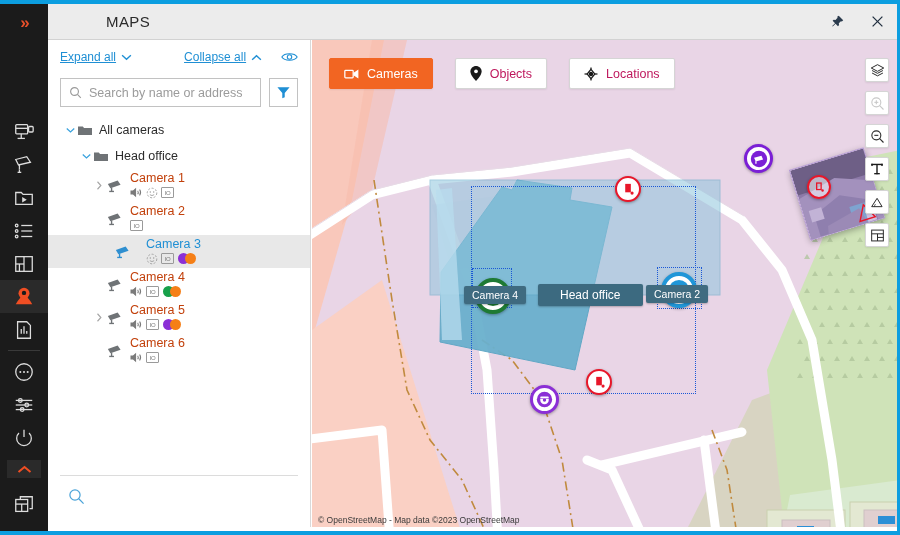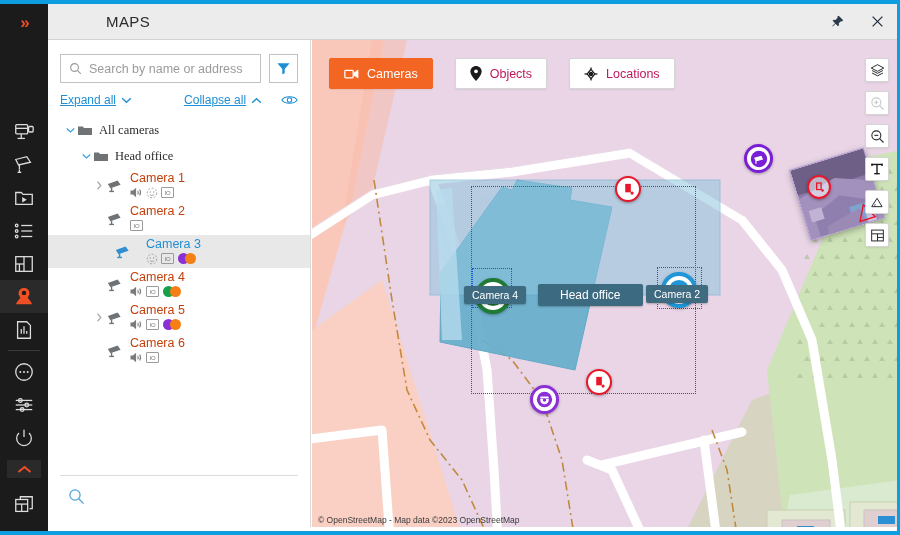--- a/index.html
+++ b/index.html
@@ -88,21 +88,21 @@
   .tlink span.lbl { text-decoration: underline; }
   #collapse-link { margin-left: 52px; }
   #eye-btn { margin-left: auto; cursor: pointer; display:flex; }
 
   
   #tree { margin-top: 10px; flex: 1; overflow: hidden; }
   .tree-row {
     display: flex; align-items: flex-start; height: 26px; cursor: pointer;
     position: relative;
   }
-  .tree-row.folder { align-items: center; font-family: Liberation Serif, serif; }
+  .tree-row.folder { align-items: center; }
   .cam-row { height: 33px; align-items: center; }
   .cam-row.selected { background: #e8e8e8; }
   .twisty {
     width: 16px; display: flex; align-items: center; justify-content: center;
     color: #3ba3de; flex: 0 0 16px;
   }
   .twisty.grey { color: #9a9a9a; }
   .twisty.empty { visibility: hidden; }
   .folder-ico { display:flex; align-items:center; margin-right: 7px; }
   .folder-label { font-size: 12.5px; color: #2b2b2b; }
@@ -297,54 +297,54 @@
         <svg width="13" height="13" viewBox="0 0 16 16" fill="none" stroke="#1f2d3d" stroke-width="1.5">
           <line x1="2" y1="2" x2="14" y2="14"></line>
             <line x1="14" y1="2" x2="2" y2="14"></line>
         </svg>
       </div>
     </div>
   </div>
 
   <div id="sidebar">
 
+    <div id="links-row">
+      <div class="tlink">
+        <span class="lbl">Expand all</span>
+        <svg width="11" height="7" viewBox="0 0 12 8" fill="none" stroke="#1f8fd4" stroke-width="1.6">
+            <path d="M1 1.5 L6 6 L11 1.5"></path>
+          </svg>
+      </div>
+      <div class="tlink" id="collapse-link">
+        <span class="lbl">Collapse all</span>
+        <svg width="11" height="7" viewBox="0 0 12 8" fill="none" stroke="#1f8fd4" stroke-width="1.6">
+            <path d="M1 6.5 L6 2 L11 6.5"></path>
+          </svg>
+      </div>
+      <div id="eye-btn">
+        <svg width="17" height="12" viewBox="0 0 20 13" fill="none" stroke="#1f8fd4" stroke-width="1.3">
+          <path d="M1 6.5 C4 1.5 16 1.5 19 6.5 C16 11.5 4 11.5 1 6.5 Z"></path>
+          <circle cx="10" cy="6.5" r="2.6"></circle>
+        </svg>
+      </div>
+    </div>
+
     <div id="search-row">
       <div id="search-box">
         <span class="sicon">
           <svg width="13" height="13" viewBox="0 0 16 16" fill="none" stroke="#9a9a9a" stroke-width="1.4">
             <circle cx="6.8" cy="6.8" r="4.8"></circle>
               <line x1="10.4" y1="10.4" x2="14.5" y2="14.5"></line>
           </svg>
         </span>
         <input id="search-input" type="text" placeholder="Search by name or address" style="">
       </div>
       <div id="filter-btn">
         <svg width="15" height="15" viewBox="0 0 16 16" fill="#1f8fd4">
           <path d="M1.5 2.5 h13 L9.3 8.6 v4.4 L6.7 14.2 V8.6 Z"></path>
-        </svg>
-      </div>
-    </div>
-
-    <div id="links-row">
-      <div class="tlink">
-        <span class="lbl">Expand all</span>
-        <svg width="11" height="7" viewBox="0 0 12 8" fill="none" stroke="#1f8fd4" stroke-width="1.6">
-            <path d="M1 1.5 L6 6 L11 1.5"></path>
-          </svg>
-      </div>
-      <div class="tlink" id="collapse-link">
-        <span class="lbl">Collapse all</span>
-        <svg width="11" height="7" viewBox="0 0 12 8" fill="none" stroke="#1f8fd4" stroke-width="1.6">
-            <path d="M1 6.5 L6 2 L11 6.5"></path>
-          </svg>
-      </div>
-      <div id="eye-btn">
-        <svg width="17" height="12" viewBox="0 0 20 13" fill="none" stroke="#1f8fd4" stroke-width="1.3">
-          <path d="M1 6.5 C4 1.5 16 1.5 19 6.5 C16 11.5 4 11.5 1 6.5 Z"></path>
-          <circle cx="10" cy="6.5" r="2.6"></circle>
         </svg>
       </div>
     </div>
 
     <div id="tree">
 
       <div class="tree-row folder" style="padding-left:14px;">
         <span class="twisty">
           <svg width="9" height="6" viewBox="0 0 12 8" fill="none" stroke="#3ba3de" stroke-width="1.7">
               <path d="M1 2 L6 6.5 L11 2"></path>

